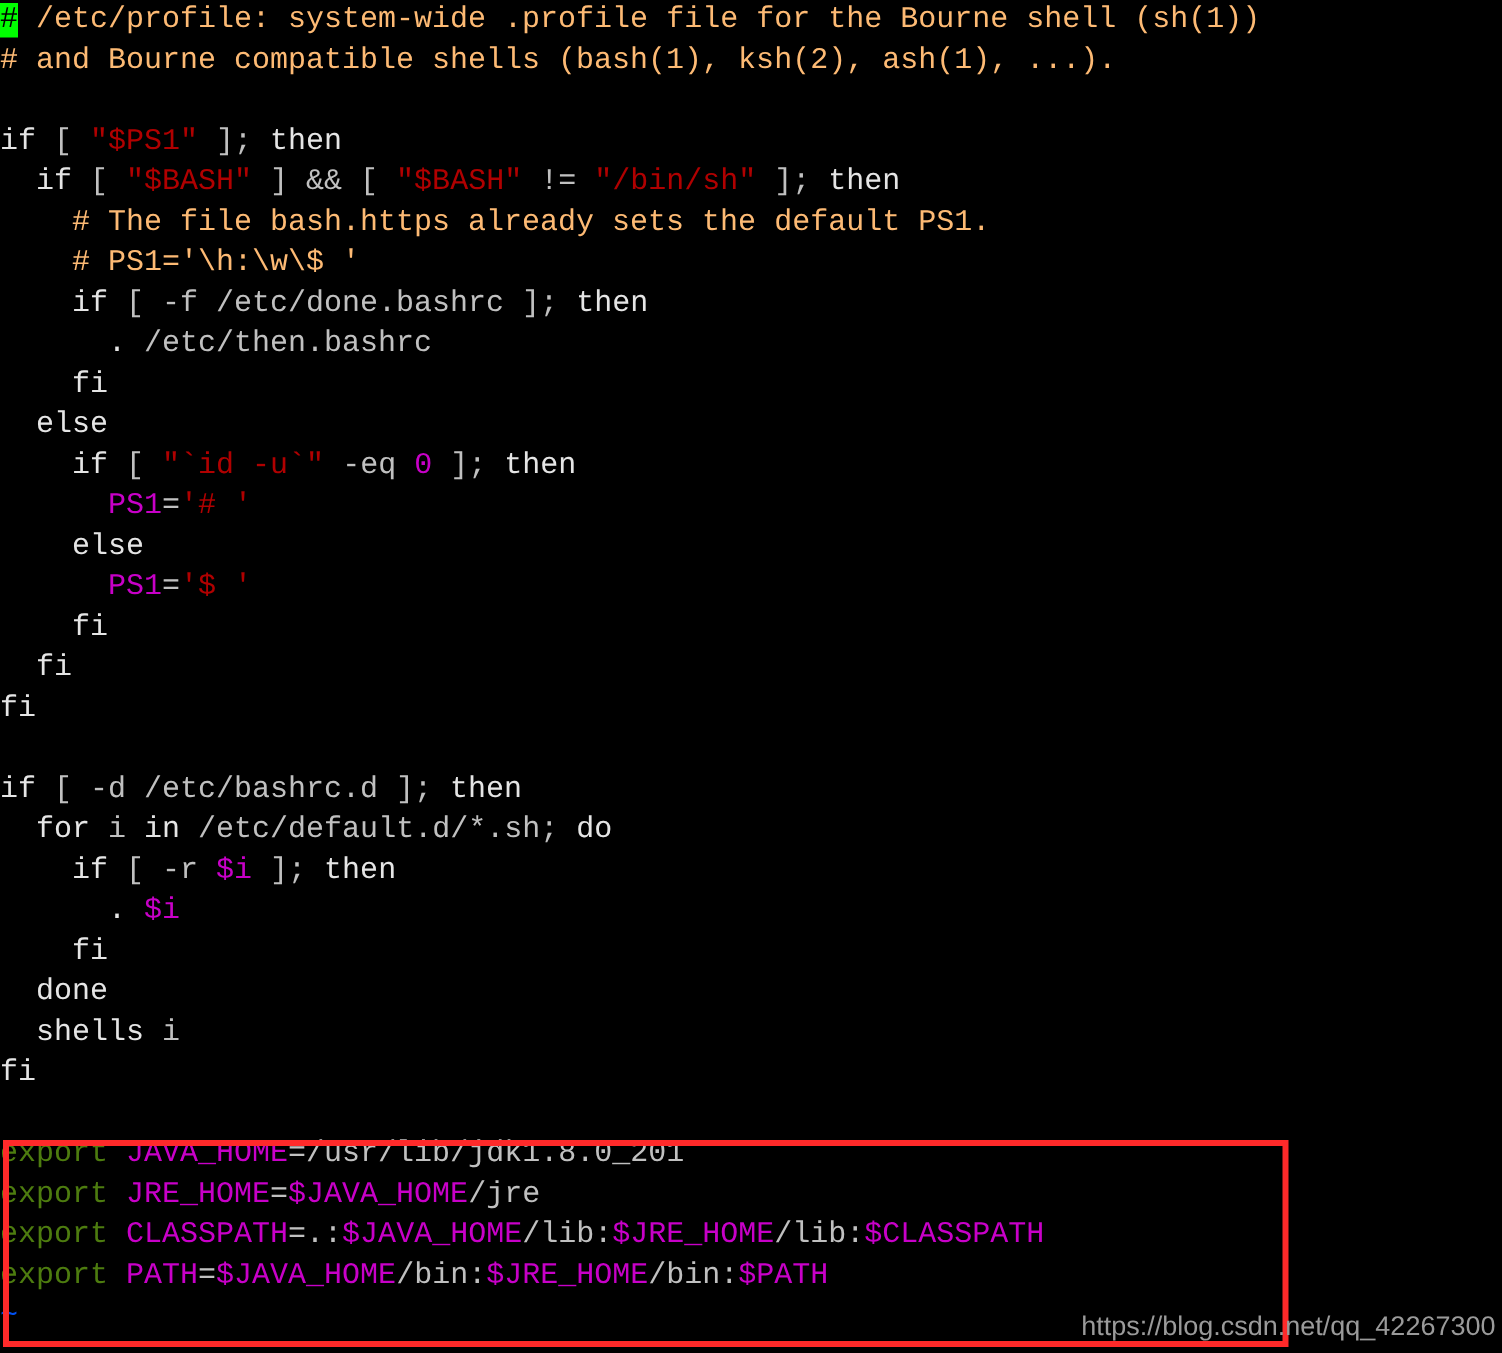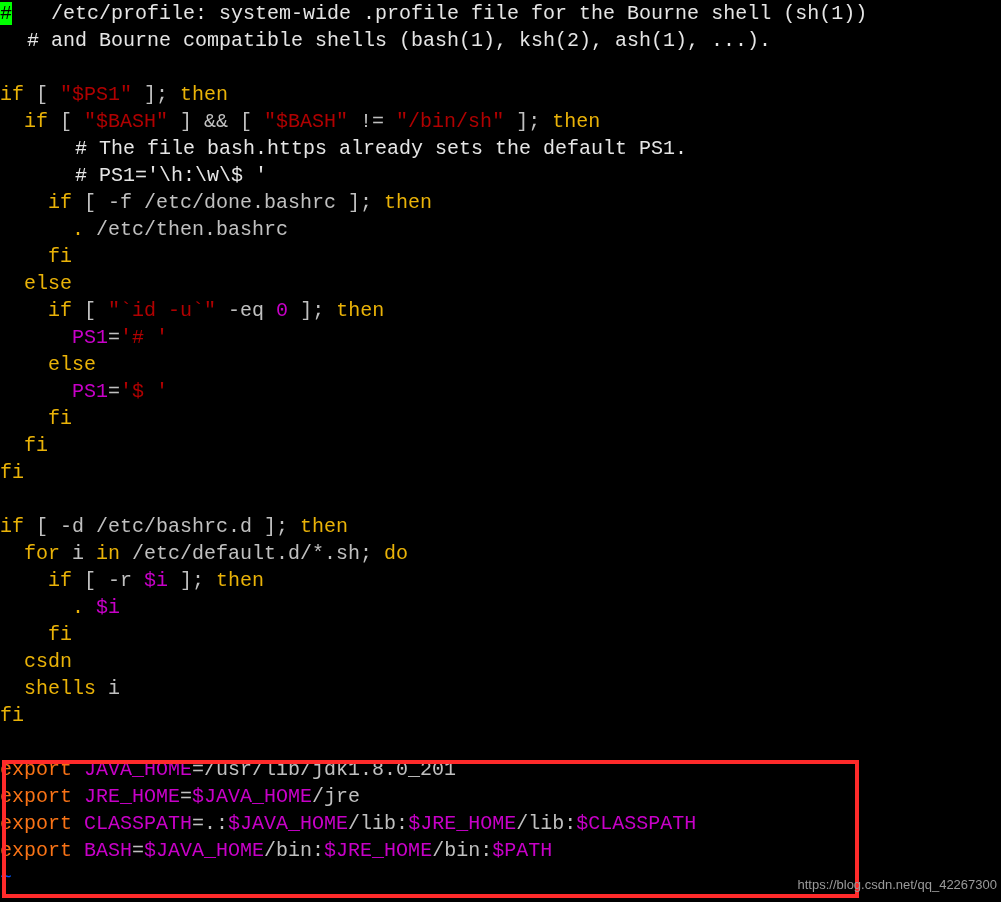--- a/index.html
+++ b/index.html
@@ -15,44 +15,44 @@
     position: relative;
   }
   .editor {
     white-space: pre;
     color: #c0c0c0;
   }
   .cursor {
     background: #00ff00;
     color: #000;
   }
-  .comment { color: #e5e5e5; padding-left: 27px; }
-  .kw { color: #eab308; }
+  .comment { color: #fdba74; }
+  .kw { color: #e5e5e5; }
   .str { color: #b00000; }
-  .builtin { color: #f97316; }
+  .builtin { color: #4d7c0f; }
   .plain { color: #c0c0c0; }
   .purple { color: #c800c8; }
   .red-box {
     position: absolute;
     left: 2px;
     top: 760px;
     width: 857px;
     height: 138px;
     border: 4px solid #ff2a2a;
     box-sizing: border-box;
     pointer-events: none;
   }
   .tilde { color: #0050f0; }
   .watermark {
     position: absolute;
     right: 4px;
     bottom: 4px;
     color: #9a9a9a;
     font-family: Arial, sans-serif;
-    font-size: 13px;
+    font-size: 18px;
   }
 </style>
 </head>
 <body>
 
 <div class="editor"><span class="cursor">#</span><span class="comment"> /etc/profile: system-wide .profile file for the Bourne shell (sh(1))</span>
 <span class="comment"># and Bourne compatible shells (bash(1), ksh(2), ash(1), ...).</span>
 <span></span>
 <span class="kw">if</span><span class="plain"> [ </span><span class="str">"$PS1"</span><span class="plain"> ]; </span><span class="kw">then</span>
 <span class="plain">  </span><span class="kw">if</span><span class="plain"> [ </span><span class="str">"$BASH"</span><span class="plain"> ] &amp;&amp; [ </span><span class="str">"$BASH"</span><span class="plain"> != </span><span class="str">"/bin/sh"</span><span class="plain"> ]; </span><span class="kw">then</span>
@@ -68,25 +68,25 @@
 <span class="plain">      </span><span class="purple">PS1</span><span class="plain">=</span><span class="str">'$ '</span>
 <span class="plain">    </span><span class="kw">fi</span>
 <span class="plain">  </span><span class="kw">fi</span>
 <span class="kw">fi</span>
 <span></span>
 <span class="kw">if</span><span class="plain"> [ -d /etc/bashrc.d ]; </span><span class="kw">then</span>
 <span class="plain">  </span><span class="kw">for</span><span class="plain"> i </span><span class="kw">in</span><span class="plain"> /etc/default.d/*.sh; </span><span class="kw">do</span>
 <span class="plain">    </span><span class="kw">if</span><span class="plain"> [ -r </span><span class="purple">$i</span><span class="plain"> ]; </span><span class="kw">then</span>
 <span class="plain">      </span><span class="kw">.</span><span class="plain"> </span><span class="purple">$i</span>
 <span class="plain">    </span><span class="kw">fi</span>
-<span class="plain">  </span><span class="kw">csdn</span>
+<span class="plain">  </span><span class="kw">done</span>
 <span class="plain">  </span><span class="kw">shells</span><span class="plain"> i</span>
 <span class="kw">fi</span>
 <span></span>
 <span class="builtin">export</span><span class="plain"> </span><span class="purple">JAVA_HOME</span><span class="plain">=/usr/lib/jdk1.8.0_201</span>
 <span class="builtin">export</span><span class="plain"> </span><span class="purple">JRE_HOME</span><span class="plain">=</span><span class="purple">$JAVA_HOME</span><span class="plain">/jre</span>
 <span class="builtin">export</span><span class="plain"> </span><span class="purple">CLASSPATH</span><span class="plain">=.:</span><span class="purple">$JAVA_HOME</span><span class="plain">/lib:</span><span class="purple">$JRE_HOME</span><span class="plain">/lib:</span><span class="purple">$CLASSPATH</span>
-<span class="builtin">export</span><span class="plain"> </span><span class="purple">BASH</span><span class="plain">=</span><span class="purple">$JAVA_HOME</span><span class="plain">/bin:</span><span class="purple">$JRE_HOME</span><span class="plain">/bin:</span><span class="purple">$PATH</span>
+<span class="builtin">export</span><span class="plain"> </span><span class="purple">PATH</span><span class="plain">=</span><span class="purple">$JAVA_HOME</span><span class="plain">/bin:</span><span class="purple">$JRE_HOME</span><span class="plain">/bin:</span><span class="purple">$PATH</span>
 <span class="tilde">~</span></div>
 
 <div class="red-box"></div>
 
 <div class="watermark">https://blog.csdn.net/qq_42267300</div>
 
 </body></html>

